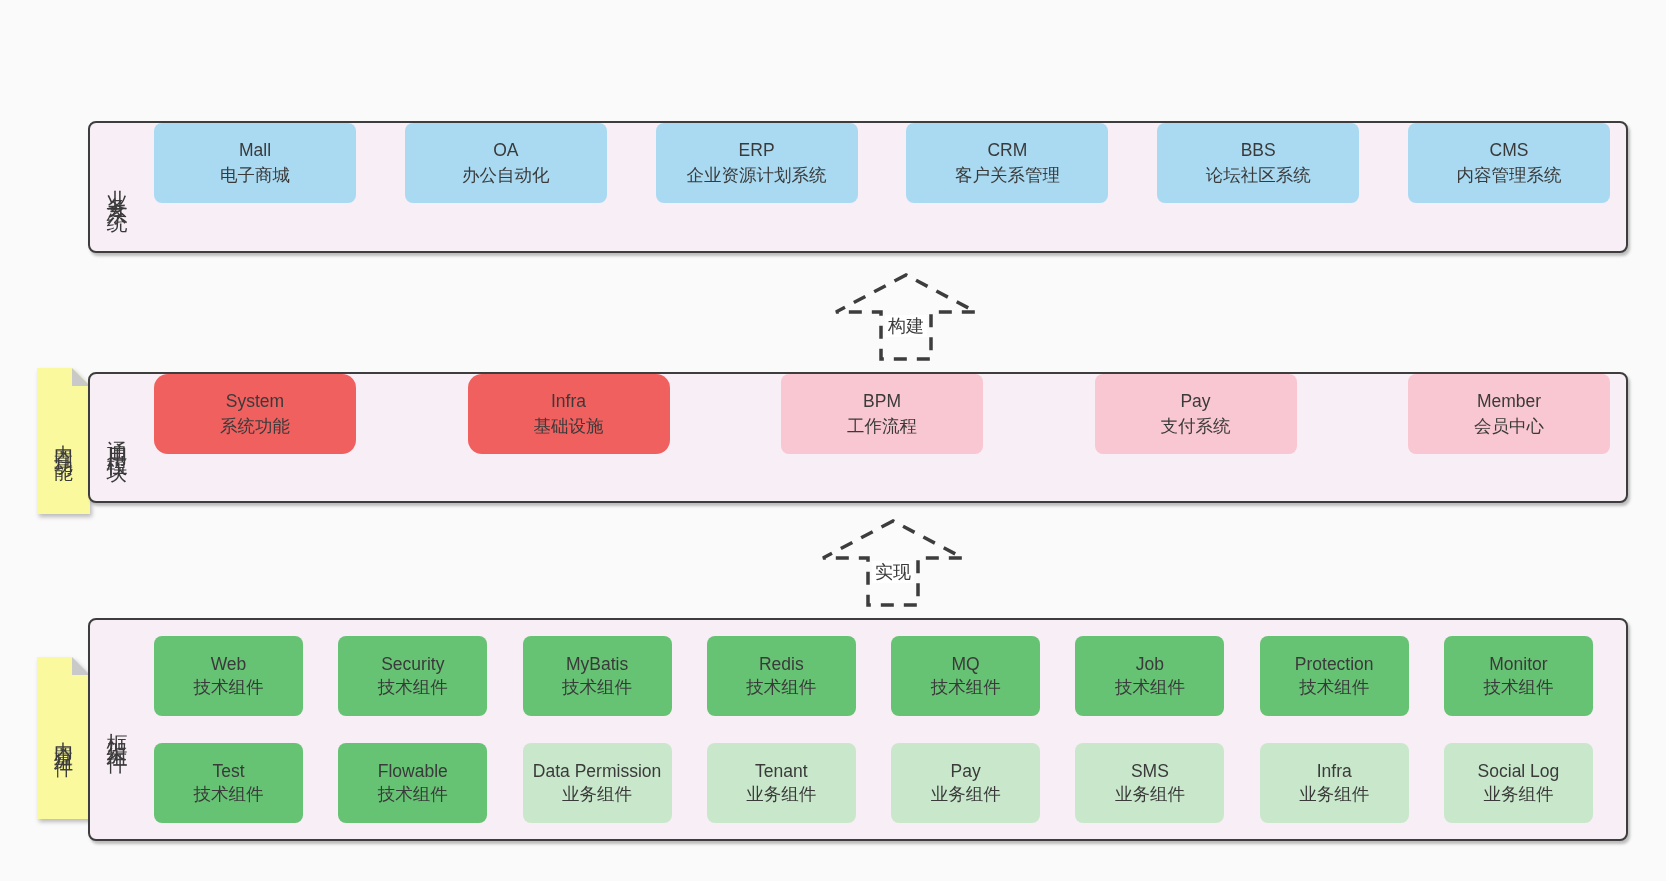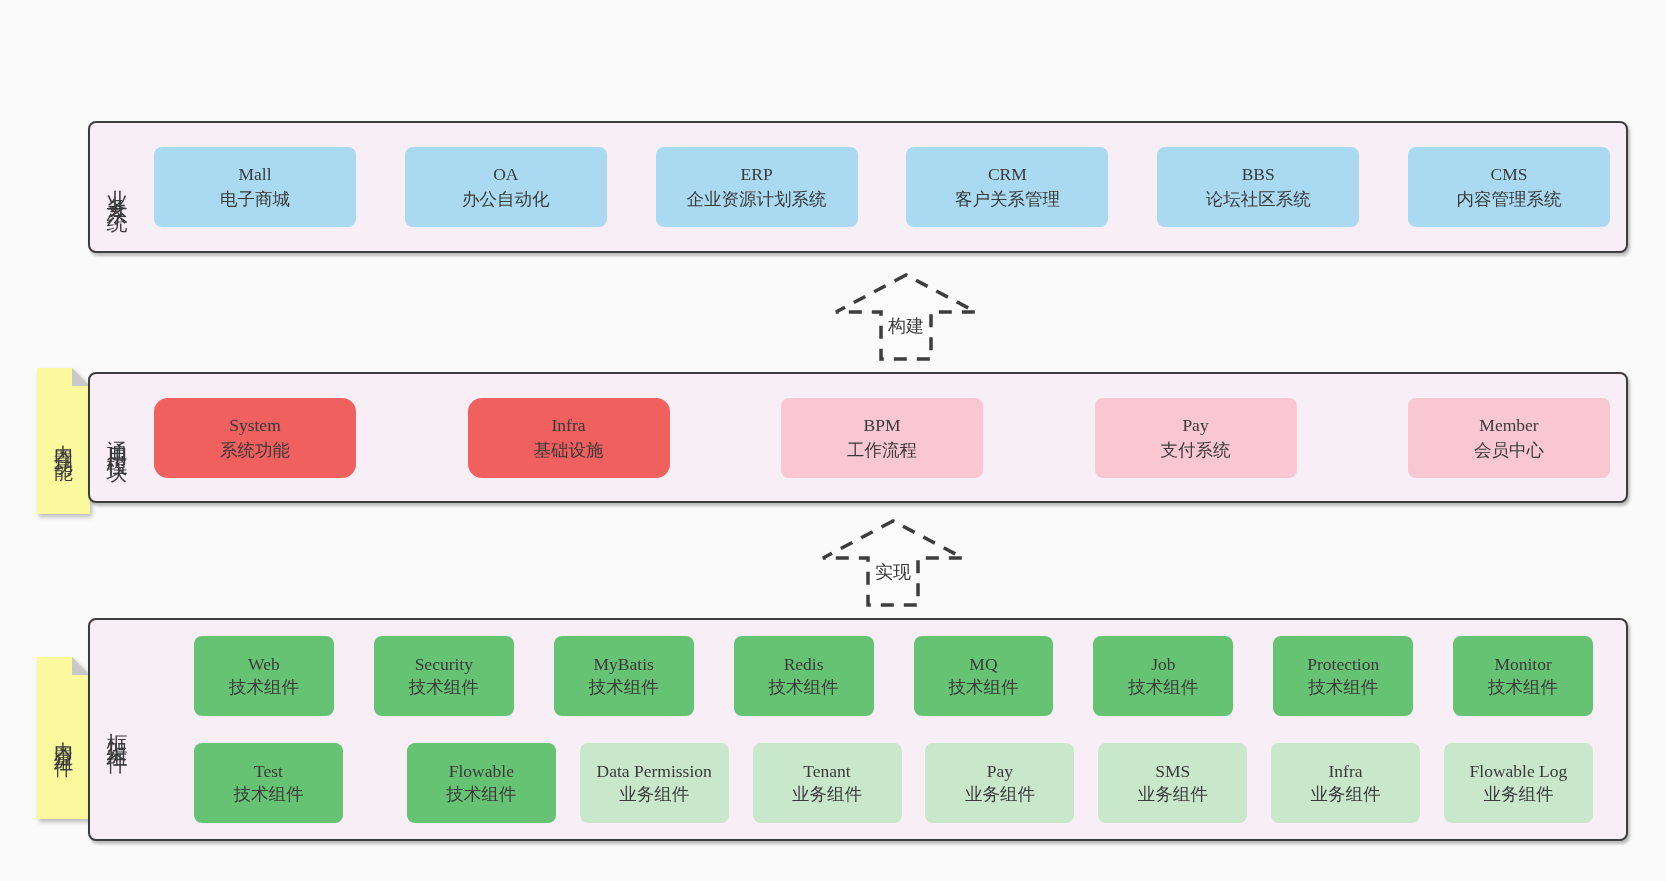--- a/index.html
+++ b/index.html
@@ -22,36 +22,36 @@
   #layer-modules{top:372px;height:131px;}
   #layer-components{top:618px;height:223px;}
   .layer-label{
     position:absolute;left:4px;top:0;bottom:0;width:46px;
     display:flex;align-items:center;justify-content:center;
     writing-mode:vertical-rl;text-orientation:upright;
     font-size:21px;letter-spacing:7px;color:var(--text,#3a3a3a);
   }
   .layer-content{
     position:absolute;left:64px;right:16px;top:0;bottom:0;
-    display:flex;align-items:center;justify-content:space-between;font-family:Liberation Serif, serif;
+    display:flex;justify-content:space-between;
   }
   #layer-components .layer-content{right:33px;flex-direction:column;justify-content:center;gap:27px;}
   .comp-row{width:100%;display:flex;justify-content:space-between;}
   
   .box{
     height:80px;border-radius:8px;
     display:flex;flex-direction:column;align-items:center;justify-content:center;
     text-align:center;font-size:17.5px;line-height:25px;color:var(--text,#3a3a3a);
   }
   .box.wide{width:202px;}
   .box.small{width:149px;line-height:23px;padding:0 4px;box-sizing:border-box;}
   .box[data-variant="blue"]{background:var(--blue,#a9daf2);}
   .box[data-variant="red"]{background:var(--red,#f0605f);border-radius:14px;}
   .box[data-variant="pink"]{background:var(--pink,#f9c7d1);}
-  .box[data-variant="green"]{background:var(--green,#67c374);margin-left:40px;}
+  .box[data-variant="green"]{background:var(--green,#67c374);}
   .box[data-variant="green-light"]{background:var(--green-light,#c9e8cb);}
   
   .note{
     position:absolute;left:37px;width:53px;z-index:1;
     background:var(--yellow,#fbf99e);
     clip-path:polygon(0 0,calc(100% - 18px) 0,100% 18px,100% 100%,0 100%);
     display:flex;align-items:center;justify-content:center;
     writing-mode:vertical-rl;text-orientation:upright;
     font-size:19px;letter-spacing:6px;color:var(--text,#3a3a3a);
   }
@@ -220,18 +220,18 @@
       </div>
       <div class="box small" data-variant="green-light">
         <div>SMS</div>
         <div>业务组件</div>
       </div>
       <div class="box small" data-variant="green-light">
         <div>Infra</div>
         <div>业务组件</div>
       </div>
       <div class="box small" data-variant="green-light">
-        <div>Flowable Log</div>
+        <div>Social Log</div>
         <div>业务组件</div>
       </div>
     </div>
   </div>
 </div>
 
 </body></html>

